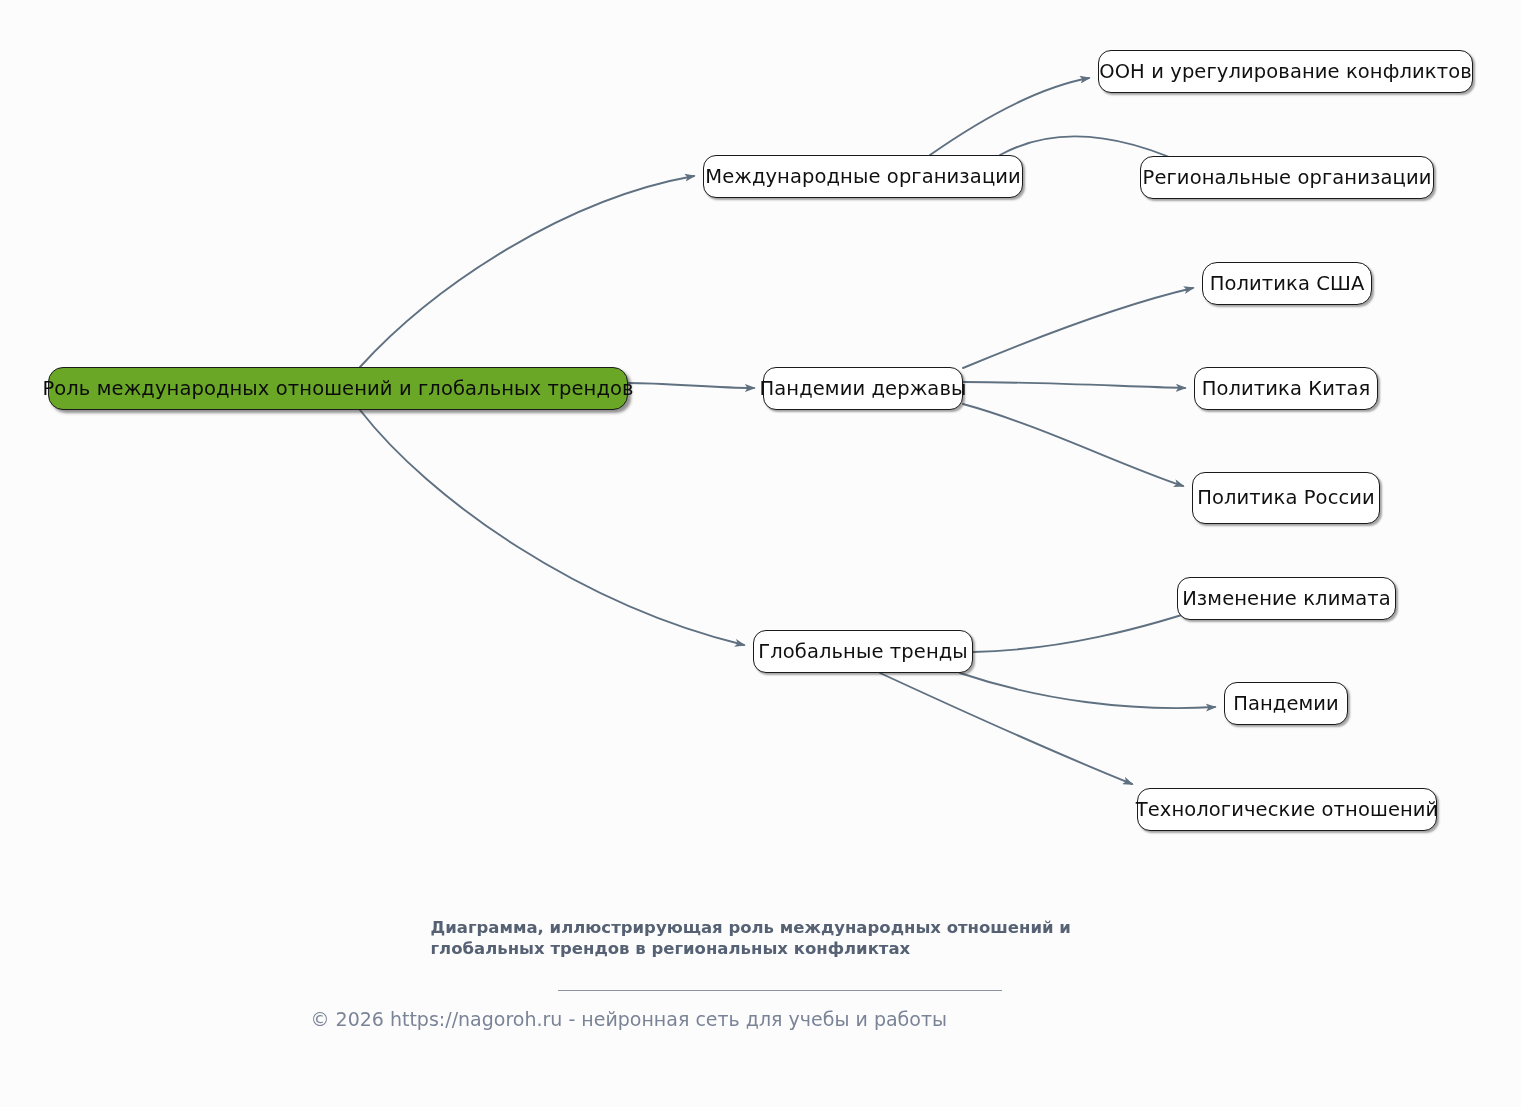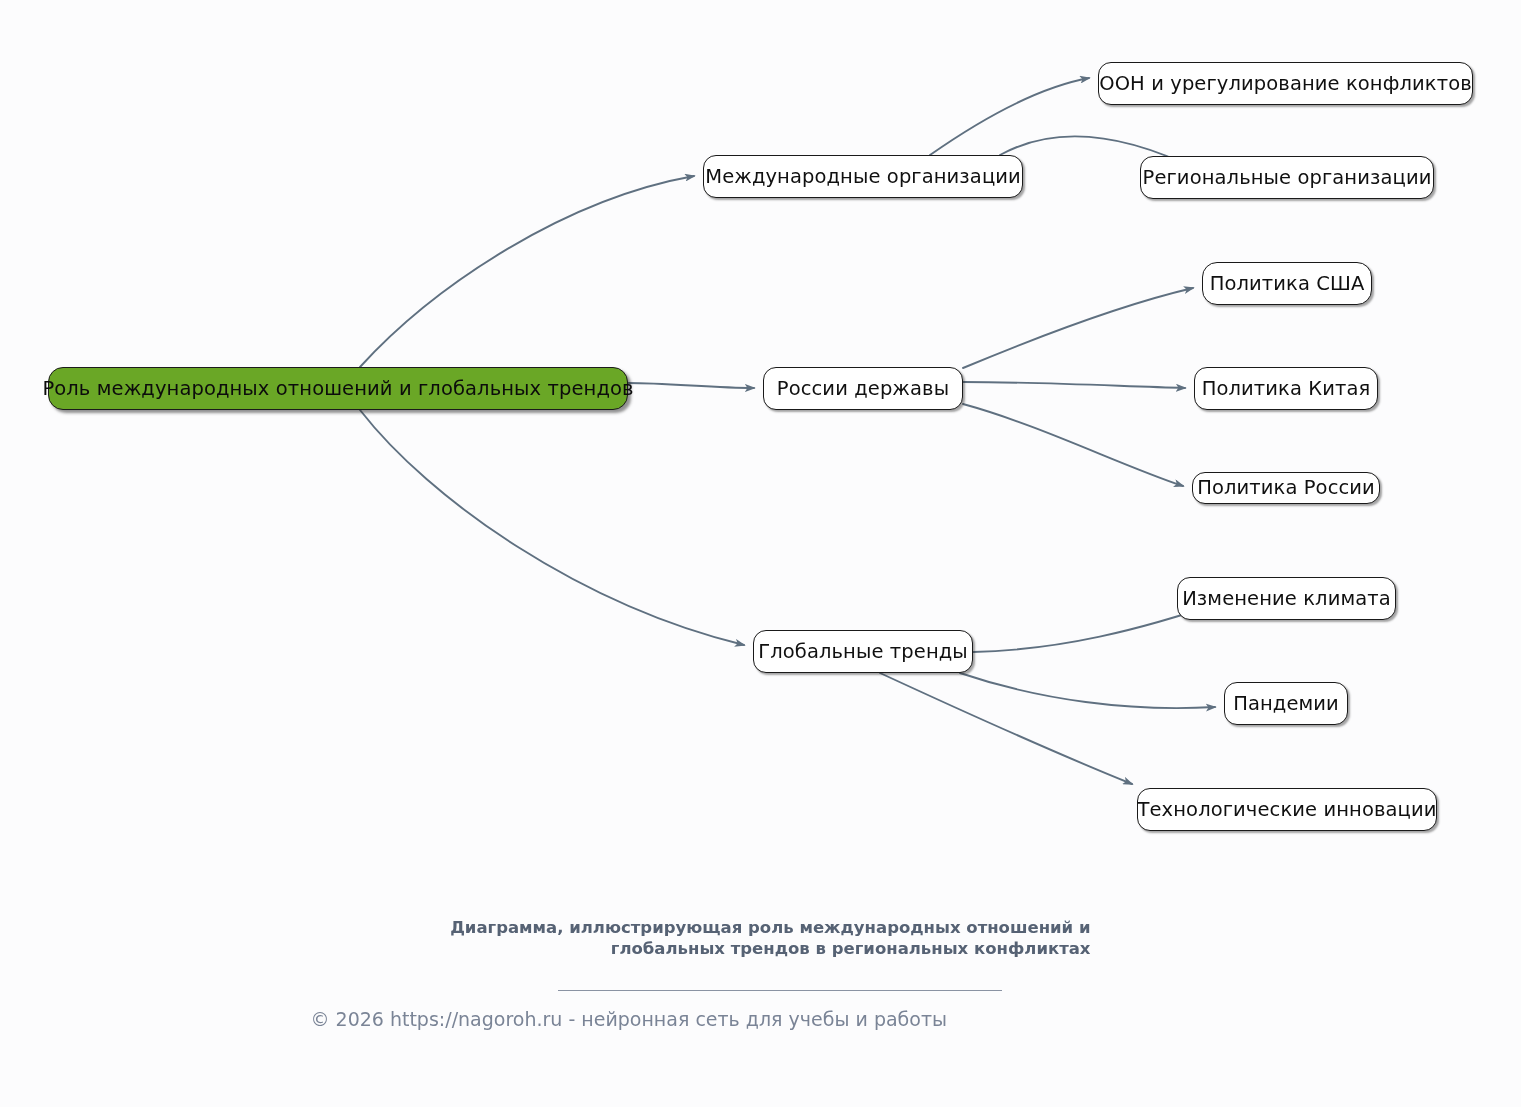--- a/index.html
+++ b/index.html
@@ -50,21 +50,21 @@
   .node-label {
     display: block;
     line-height: 1;
   }
   #caption {
     position: absolute;
     left: 50%;
     transform: translateX(-50%);
     top: 917px;
     width: 660px;
-    text-align: right;
+    text-align: left;
     color: #566274;
     font-family: "DejaVu Sans", "Liberation Sans", sans-serif;
     font-size: 16.5px;
     font-weight: bold;
     line-height: 1.28;
   }
   #caption-divider {
     position: absolute;
     left: 558px;
     top: 990px;
@@ -110,49 +110,49 @@
       </g>
   </svg>
 
   <div id="nodes">
       <div class="node root" style="left: 48px; top: 367px; width: 580px; height: 43px;">
         <span class="node-label">Роль международных отношений и глобальных трендов</span>
       </div>
       <div class="node" style="left: 703px; top: 155px; width: 320px; height: 43px;">
         <span class="node-label">Международные организации</span>
       </div>
-      <div class="node" style="left: 1098px; top: 50px; width: 375px; height: 43px; margin-top: 12px;">
+      <div class="node" style="left: 1098px; top: 50px; width: 375px; height: 43px;">
         <span class="node-label">ООН и урегулирование конфликтов</span>
       </div>
       <div class="node" style="left: 1140px; top: 156px; width: 294px; height: 43px;">
         <span class="node-label">Региональные организации</span>
       </div>
       <div class="node" style="left: 763px; top: 367px; width: 200px; height: 43px;">
-        <span class="node-label">России державы</span>
+        <span class="node-label">Пандемии державы</span>
       </div>
       <div class="node" style="left: 1202px; top: 262px; width: 170px; height: 43px; border-radius: 15px;">
         <span class="node-label">Политика США</span>
       </div>
       <div class="node" style="left: 1194px; top: 367px; width: 184px; height: 43px;">
         <span class="node-label">Политика Китая</span>
       </div>
-      <div class="node" style="left: 1192px; top: 472px; width: 188px; height: 32px;">
+      <div class="node" style="left: 1192px; top: 472px; width: 188px; height: 52px;">
         <span class="node-label">Политика России</span>
       </div>
       <div class="node" style="left: 753px; top: 630px; width: 220px; height: 43px;">
         <span class="node-label">Глобальные тренды</span>
       </div>
       <div class="node" style="left: 1177px; top: 577px; width: 219px; height: 43px;">
         <span class="node-label">Изменение климата</span>
       </div>
       <div class="node" style="left: 1224px; top: 682px; width: 124px; height: 43px;">
         <span class="node-label">Пандемии</span>
       </div>
       <div class="node" style="left: 1137px; top: 788px; width: 300px; height: 43px;">
-        <span class="node-label">Технологические инновации</span>
+        <span class="node-label">Технологические отношений</span>
       </div>
     </div>
 
   <div id="caption">Диаграмма, иллюстрирующая роль международных отношений и глобальных трендов в региональных конфликтах</div>
   <div id="caption-divider"></div>
   <div id="footer">© 2026 https://nagoroh.ru - нейронная сеть для учебы и работы</div>
 
 </div>
 
 </body></html>

